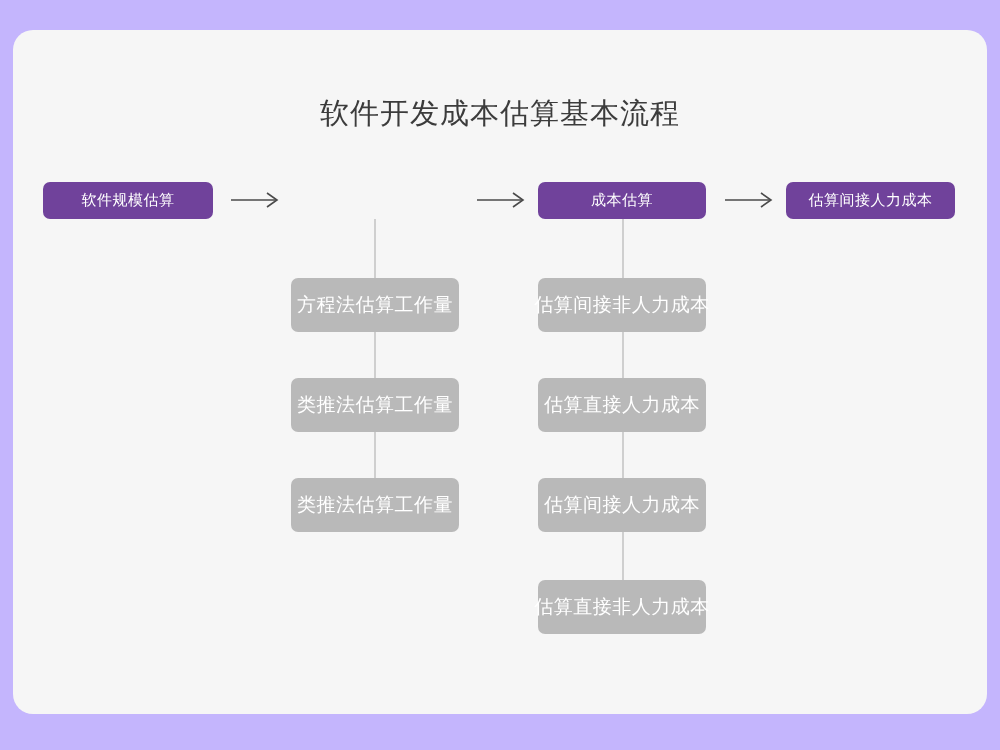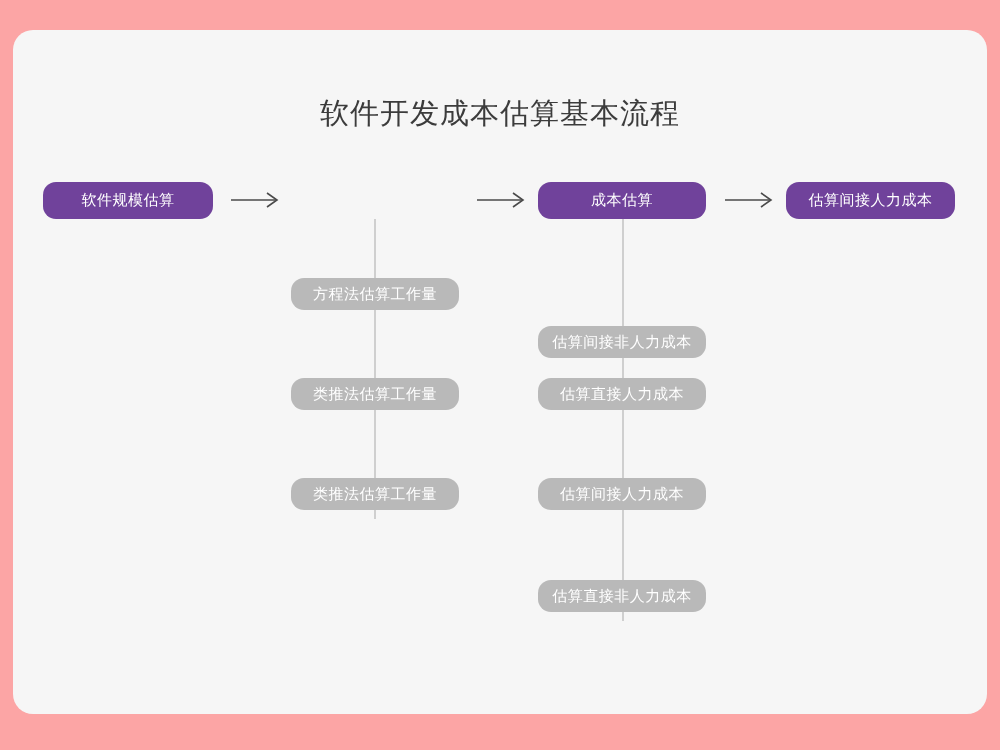--- a/index.html
+++ b/index.html
@@ -10,21 +10,21 @@
   body {
     width: 1000px;
     height: 750px;
     font-family: "Liberation Sans", "DejaVu Sans", sans-serif;
     overflow: hidden;
   }
   .canvas {
     position: relative;
     width: 1000px;
     height: 750px;
-    background: #fca5a5;
+    background: #c4b5fd;
   }
   .card {
     position: absolute;
     left: 13px;
     top: 30px;
     width: 974px;
     height: 684px;
     background: #f6f6f6;
     border-radius: 20px;
   }
@@ -46,34 +46,34 @@
     width: 2px;
     background: #cfcfcf;
   }
   
   .node {
     position: absolute;
     box-sizing: border-box;
     display: flex;
     align-items: center;
     justify-content: center;
-    border-radius: 13px;
+    border-radius: 7px;
     color: #ffffff;
     white-space: nowrap;
     letter-spacing: 0.5px;
   }
   .node.primary {
     background: #70429b;
     height: 37px;
     font-size: 15px;
   }
   .node.sub {
     background: #b9b9b9;
-    height: 32px;
-    font-size: 15px;
+    height: 54px;
+    font-size: 19px;
   }
   
   .arrow {
     position: absolute;
     height: 26px;
     display: flex;
     align-items: center;
     justify-content: center;
     color: #4a4a4a;
     font-size: 26px;
@@ -118,18 +118,18 @@
       <polyline points="37,2 47,9 37,16" fill="none" stroke="#4a4a4a" stroke-width="1.6"></polyline>
     </svg>
   </div>
 
   <div class="node primary" style="left:786px; top:182px; width:169px;">估算间接人力成本</div>
 
   <div class="node sub" style="left:291px; top:278px; width:168px;">方程法估算工作量</div>
   <div class="node sub" style="left:291px; top:378px; width:168px;">类推法估算工作量</div>
   <div class="node sub" style="left:291px; top:478px; width:168px;">类推法估算工作量</div>
 
-  <div class="node sub" style="left:538px; top:278px; width:168px;margin-top:48px;">估算间接非人力成本</div>
+  <div class="node sub" style="left:538px; top:278px; width:168px;">估算间接非人力成本</div>
   <div class="node sub" style="left:538px; top:378px; width:168px;">估算直接人力成本</div>
   <div class="node sub" style="left:538px; top:478px; width:168px;">估算间接人力成本</div>
   <div class="node sub" style="left:538px; top:580px; width:168px;">估算直接非人力成本</div>
 
 </div>
 
 </body></html>

